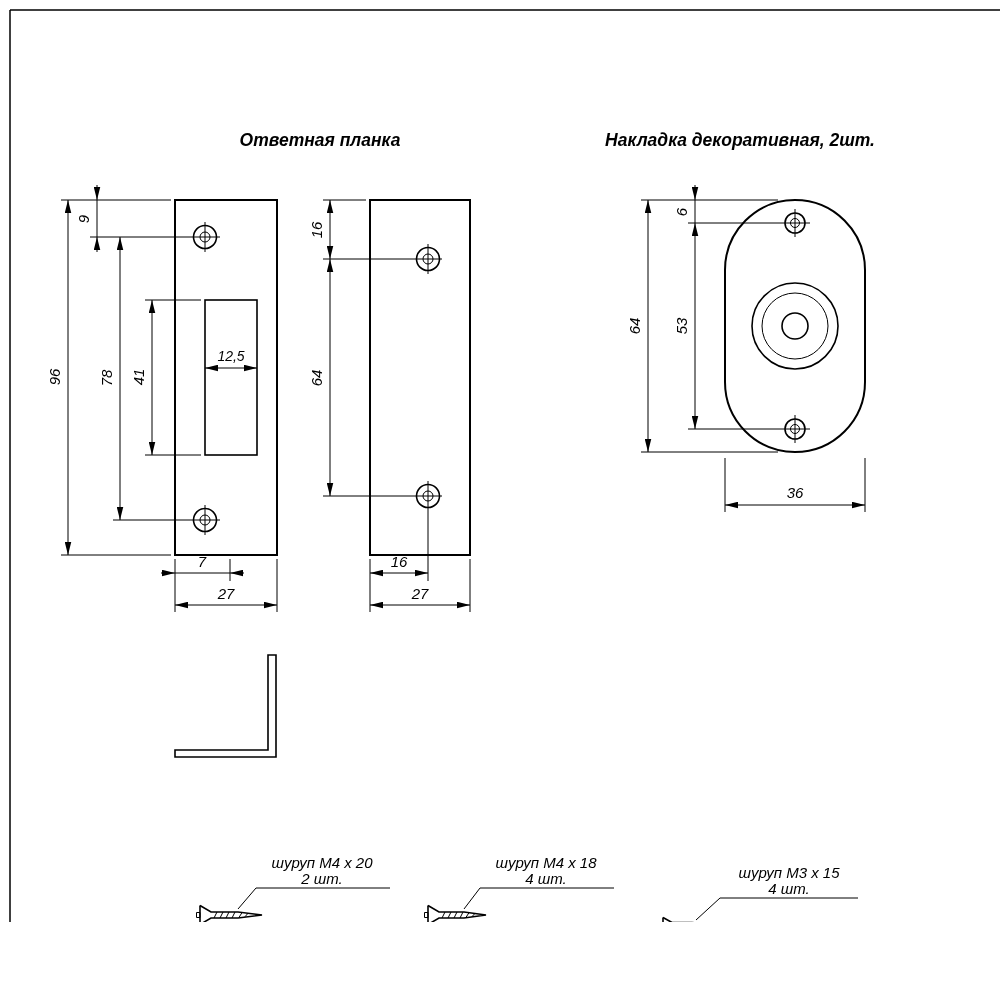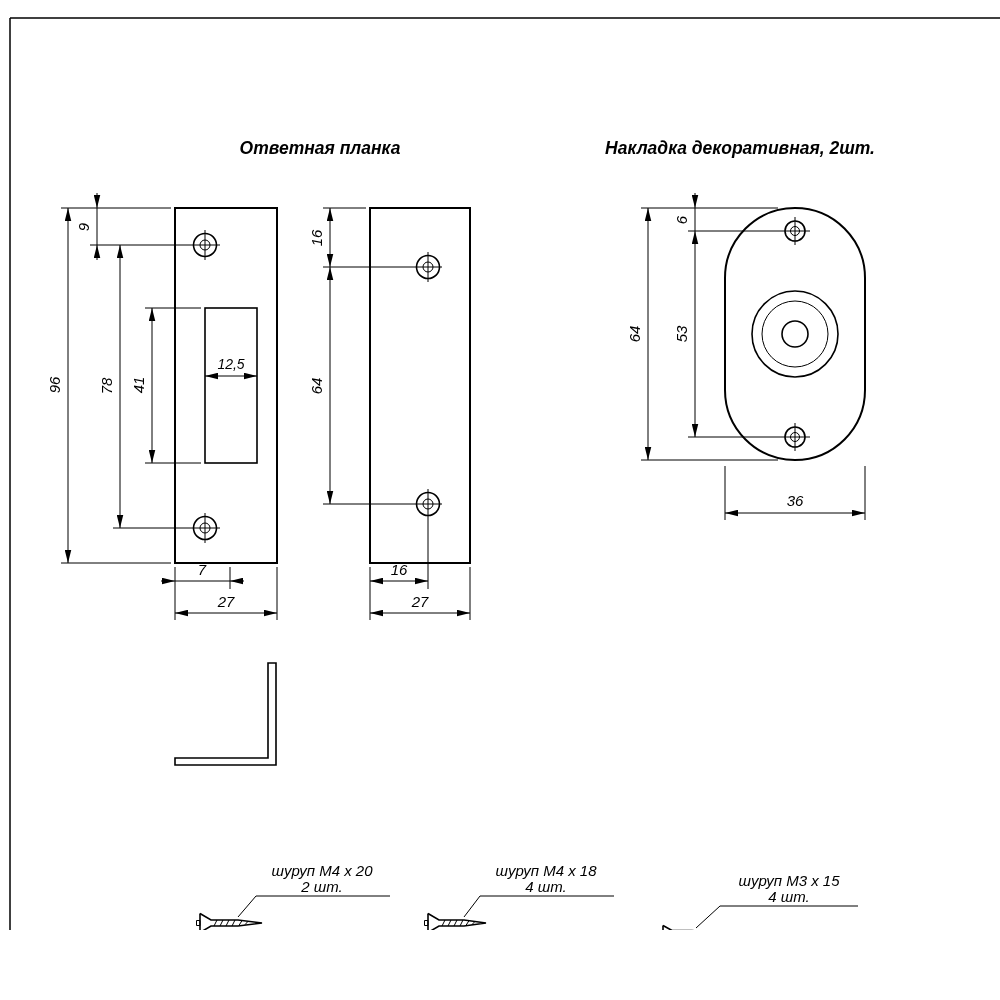--- a/index.html
+++ b/index.html
@@ -2,21 +2,20 @@
 <html><head>
 <meta charset="utf-8">
 <style>
   html, body { margin: 0; padding: 0; background: #ffffff; }
   .stage {
     position: relative;
     width: 1000px;
     height: 922px;
     background: #ffffff;
     overflow: hidden;
-    margin-top: 8px;
   }
   svg { position: absolute; left: 0; top: 0; }
   .outline   { stroke: #000; stroke-width: 2;   fill: none; }
   .medium    { stroke: #000; stroke-width: 1.6; fill: none; }
   .thin      { stroke: #000; stroke-width: 1;   fill: none; }
   .frame     { stroke: #000; stroke-width: 1.5; fill: none; }
   .dim-text  { font: italic 15px "Liberation Sans", sans-serif; fill: #000; }
   .dim-text-sm { font: italic 14px "Liberation Sans", sans-serif; fill: #000; }
   .title-text{ font: italic 600 17.5px "Liberation Sans", sans-serif; fill: #000; }
   .label-text{ font: italic 15px "Liberation Sans", sans-serif; fill: #000; }

